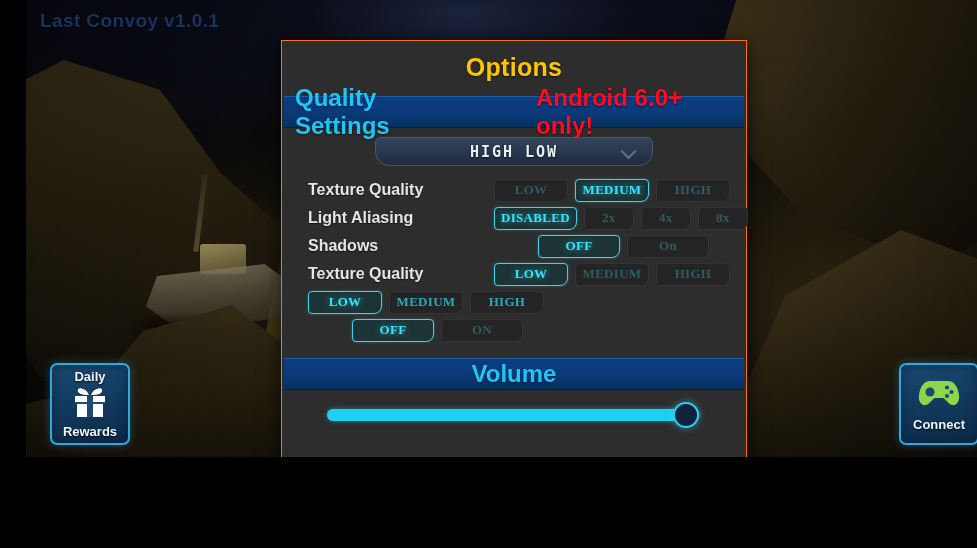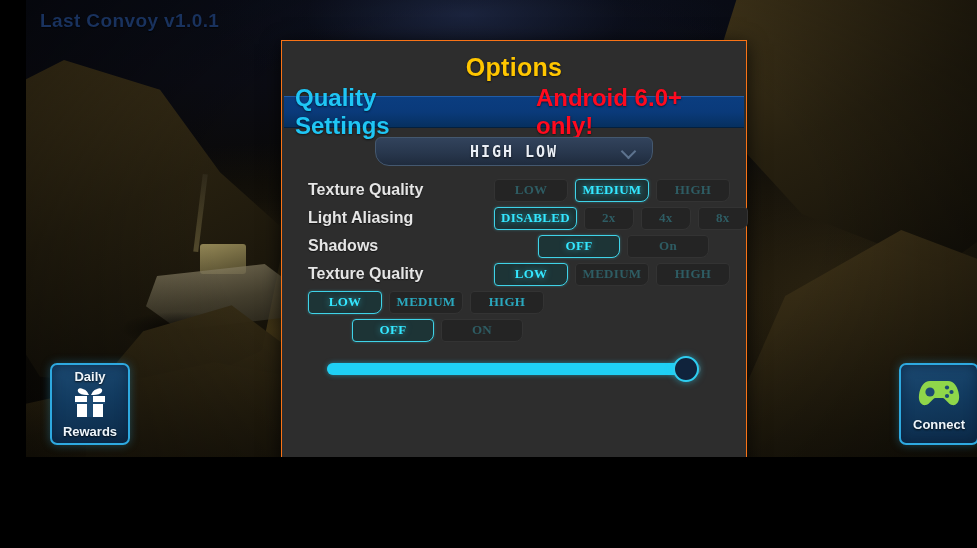--- a/index.html
+++ b/index.html
@@ -382,20 +382,23 @@
 
       <div class="row">
         <div class="opts shift-right">
           <div class="opt wide selected">OFF</div>
           <div class="opt wide">ON</div>
         </div>
       </div>
 
     </div>
 
+    <div class="section-bar center-title" style="margin-top:14px;">
+      <span class="sec-title">Volume</span>
+    </div>
 
     <div class="slider-area">
       <div class="slider">
         <div class="fill" id="vol-fill" style="width: 96%;"></div>
         <div class="handle" id="vol-handle" style="left: 96%;"></div>
       </div>
     </div>
 
 
   </div>

